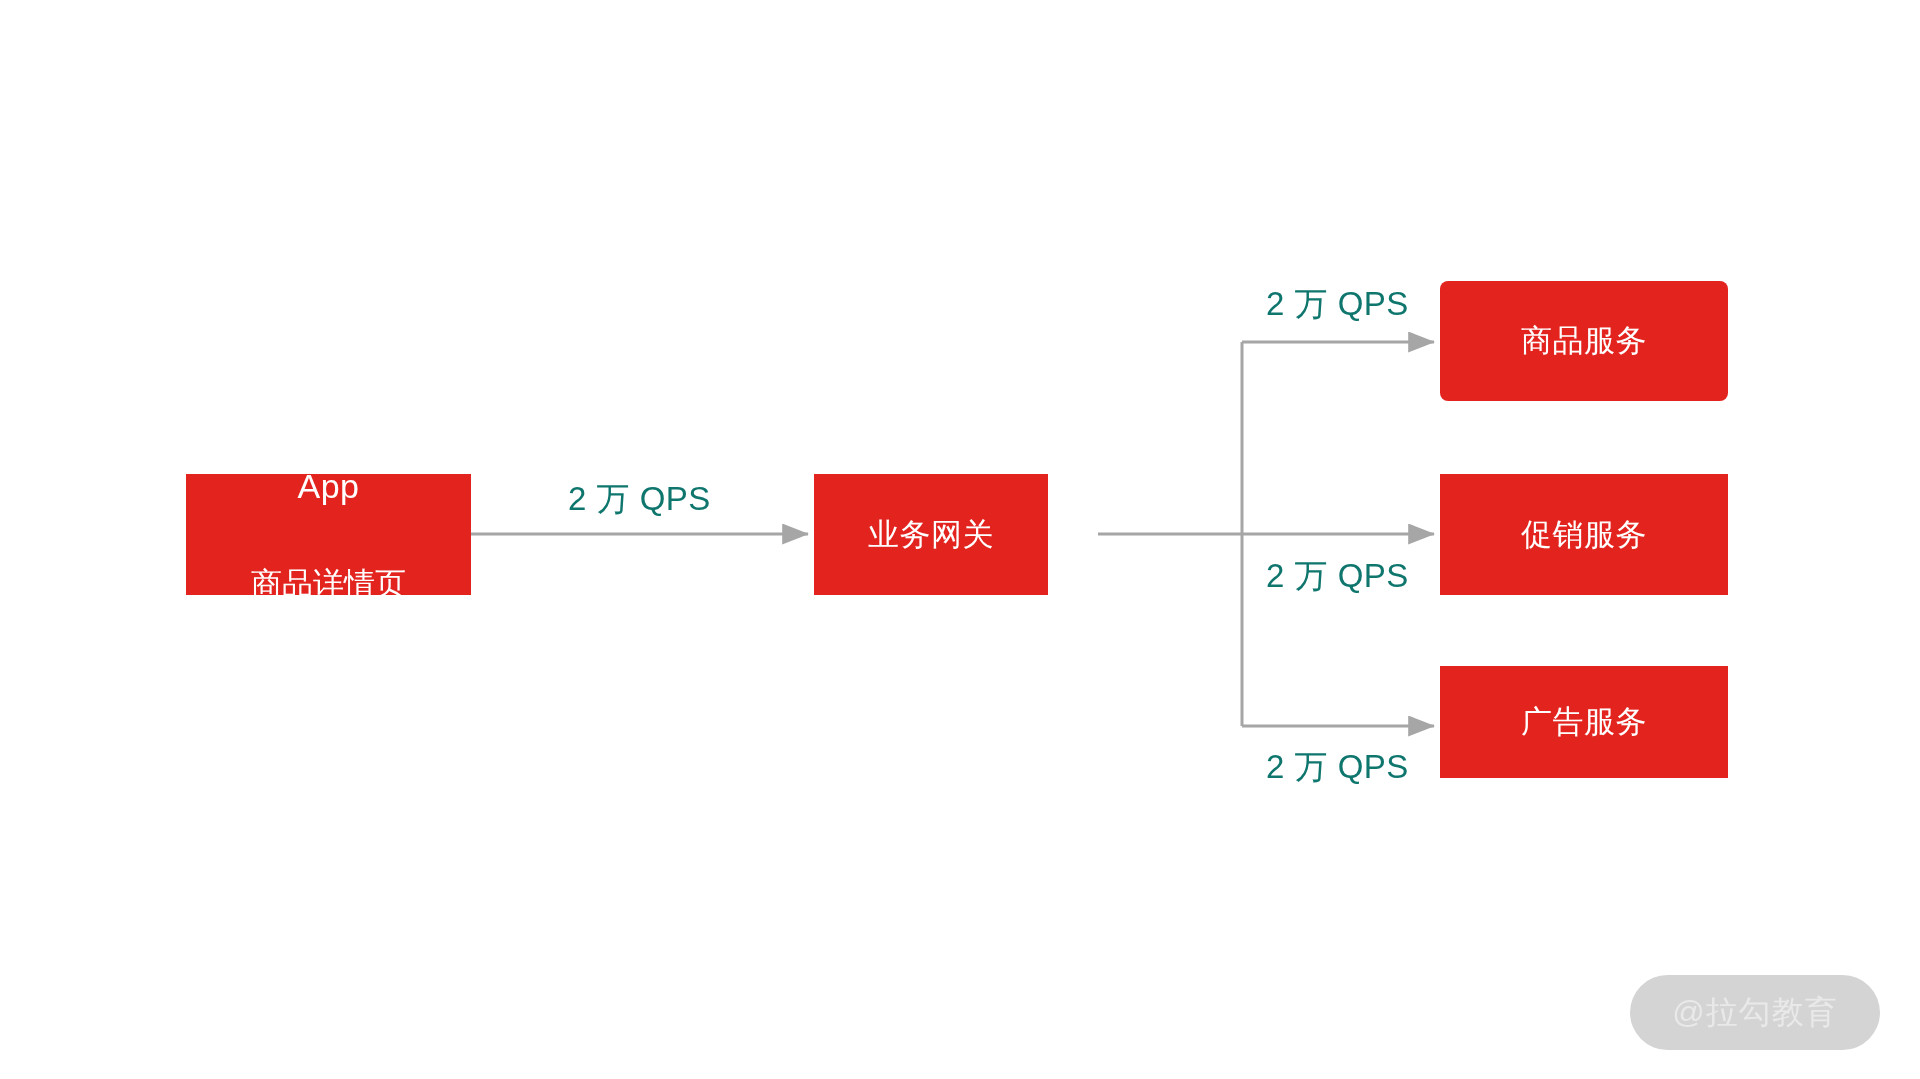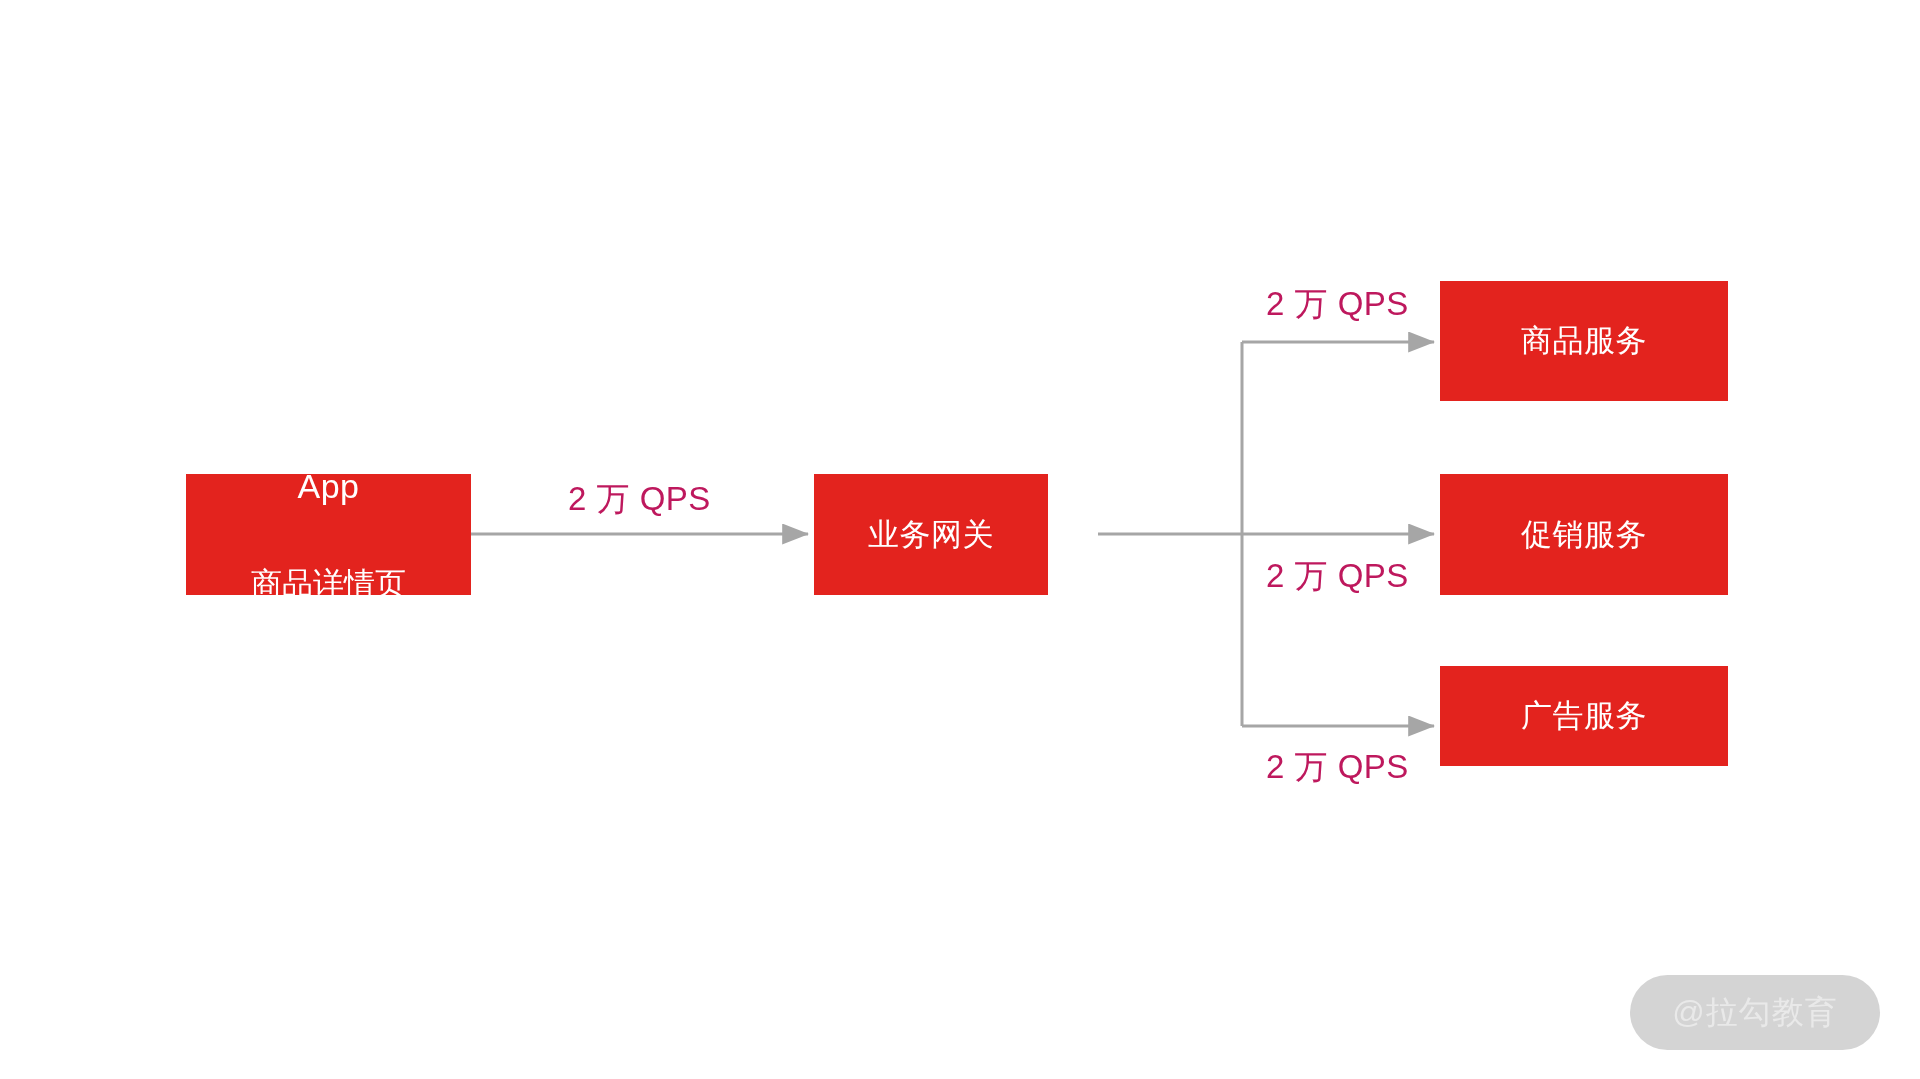--- a/index.html
+++ b/index.html
@@ -56,29 +56,29 @@
     font-weight: 400;
     white-space: nowrap;
     margin-top: 17px;
   }
   .node.single .line-main {
     font-size: 31px;
   }
 
   #node-app      { left: 186px; top: 474px; width: 285px; height: 121px; gap: 43px; }
   #node-gateway  { left: 814px; top: 474px; width: 234px; height: 121px; }
-  #node-product  { left: 1440px; top: 281px; width: 288px; height: 120px; }
+  #node-product  { left: 1440px; top: 281px; width: 288px; height: 120px; border-radius: 8px; }
   #node-promo    { left: 1440px; top: 474px; width: 288px; height: 121px; }
-  #node-ads      { left: 1440px; top: 666px; width: 288px; height: 100px; }
+  #node-ads      { left: 1440px; top: 666px; width: 288px; height: 112px; }
 
   
   .edge-label {
     position: absolute;
     font-size: 33px;
-    color: #be185d;
+    color: #0f766e;
     white-space: nowrap;
     font-family: "Liberation Sans", "DejaVu Sans", sans-serif;
     letter-spacing: 0.5px;
   }
   #label-app-gateway { left: 568px; top: 477px; }
   #label-product     { left: 1266px; top: 282px; }
   #label-promo       { left: 1266px; top: 554px; }
   #label-ads         { left: 1266px; top: 745px; }
 
   

